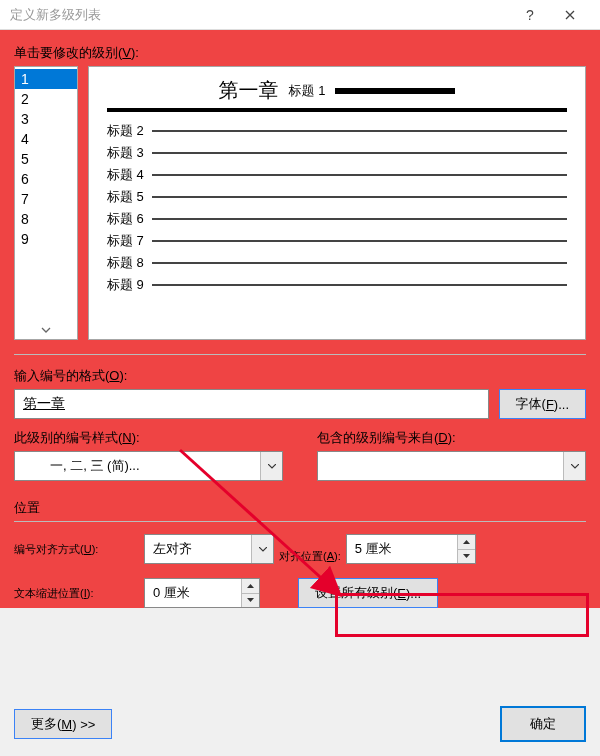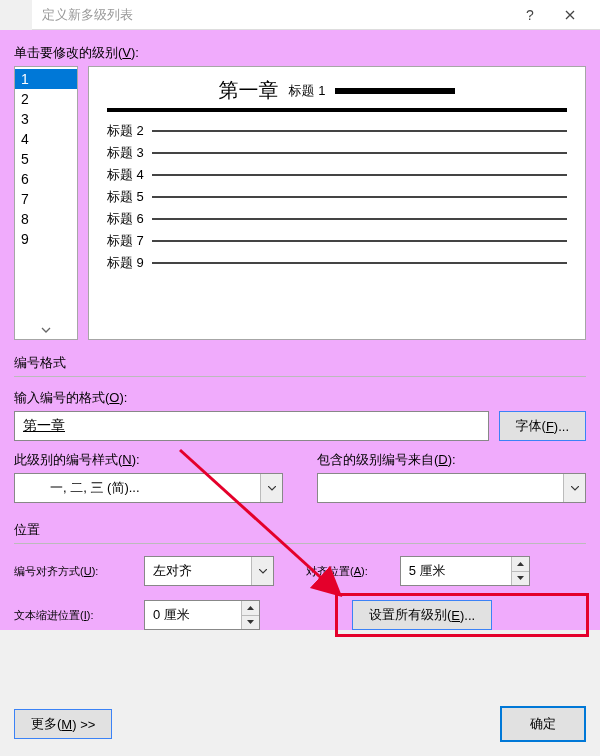--- a/index.html
+++ b/index.html
@@ -14,32 +14,31 @@
     position: relative;
   }
   .titlebar {
     height: 30px;
     background: #fff;
     border-bottom: 1px solid #ddd;
     display: flex;
     align-items: center;
     padding: 0 10px;
     color: #999;
-    margin-left: 32px;
   }
   .titlebar .title { flex: 1; font-size: 13px; }
   .titlebar .btn {
     width: 40px; height: 30px;
     display: flex; align-items: center; justify-content: center;
     color: #444; font-size: 13px;
   }
   .titlebar .help { font-size: 14px; }
   .titlebar .close svg { width: 10px; height: 10px; }
 
-  .body { padding: 14px 14px 0 14px; background: #f0abfc; }
+  .body { padding: 14px 14px 0 14px; background: #ef4444; }
 
   .label { margin-bottom: 4px; font-size: 13px; }
   .underline { text-decoration: underline; }
 
   .toprow { display: flex; gap: 10px; margin-bottom: 14px; }
 
   .levellist {
     width: 64px; height: 274px;
     background: #fff; border: 1px solid #a6a6a6;
     position: relative;
@@ -147,21 +146,21 @@
   .spinner .spins div:first-child { border-bottom: 1px solid #bbb; }
   .spinner .spins svg { width: 7px; height: 4px; }
 
   .tworow { display: flex; gap: 34px; margin-bottom: 10px; }
   .tworow > div { flex: 1; }
 
   .pos-section .row2 {
     display: flex; align-items: center; gap: 10px; margin-bottom: 14px;
   }
   .pos-section .row2 .lbl { width: 120px; font-size: 11px; }
-  .pos-section .row2 .ctl { flex: 1; display: flex; gap: 32px; align-items: center; }
+  .pos-section .row2 .ctl { flex: 1; display: flex; gap: 5px; align-items: flex-end; }
 
   .redbox {
     position: absolute;
     border: 3px solid #e4002b;
     pointer-events: none;
   }
 
   .arrow-annot {
     position: absolute;
     pointer-events: none;
@@ -237,27 +236,30 @@
         </div>
       <div class="lvlrow">
           <span>标题 6</span>
           <span class="line"></span>
         </div>
       <div class="lvlrow">
           <span>标题 7</span>
           <span class="line"></span>
         </div>
       <div class="lvlrow">
+          <span>标题 8</span>
+          <span class="line"></span>
+        </div>
+      <div class="lvlrow">
           <span>标题 9</span>
           <span class="line"></span>
         </div>
     </div>
   </div>
 
-  <div class="group-label">编号格式</div>
   <div class="group-divider"></div>
 
   <div class="label">
     <span>输入编号的格式(</span><span class="underline">O</span><span>):</span>
   </div>
   <div class="row">
     <div class="textinput large">
       <span style="text-decoration: underline;">第一章</span>
     </div>
     <div class="btn-std">

